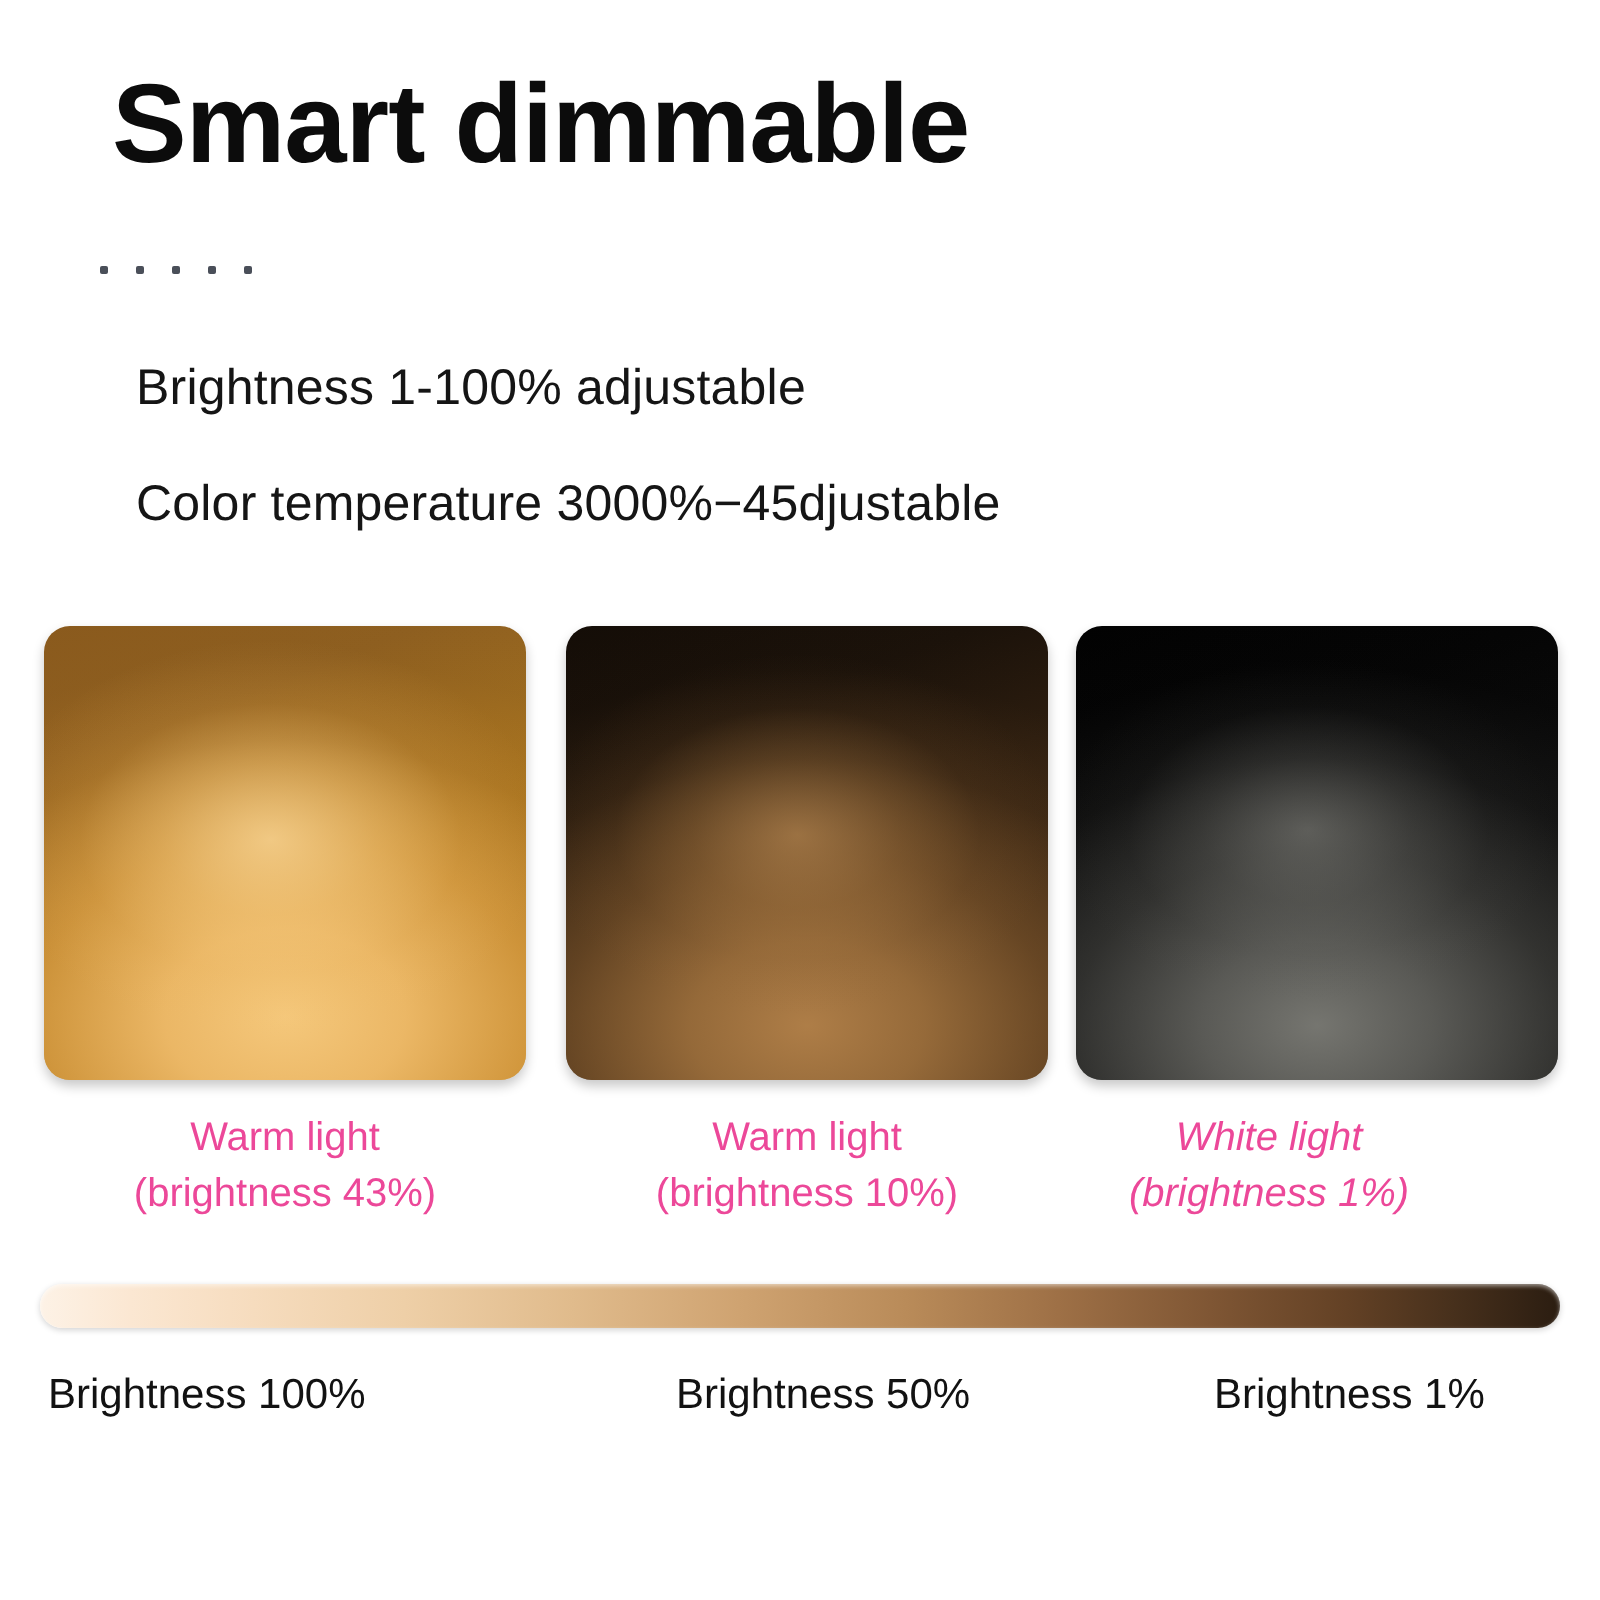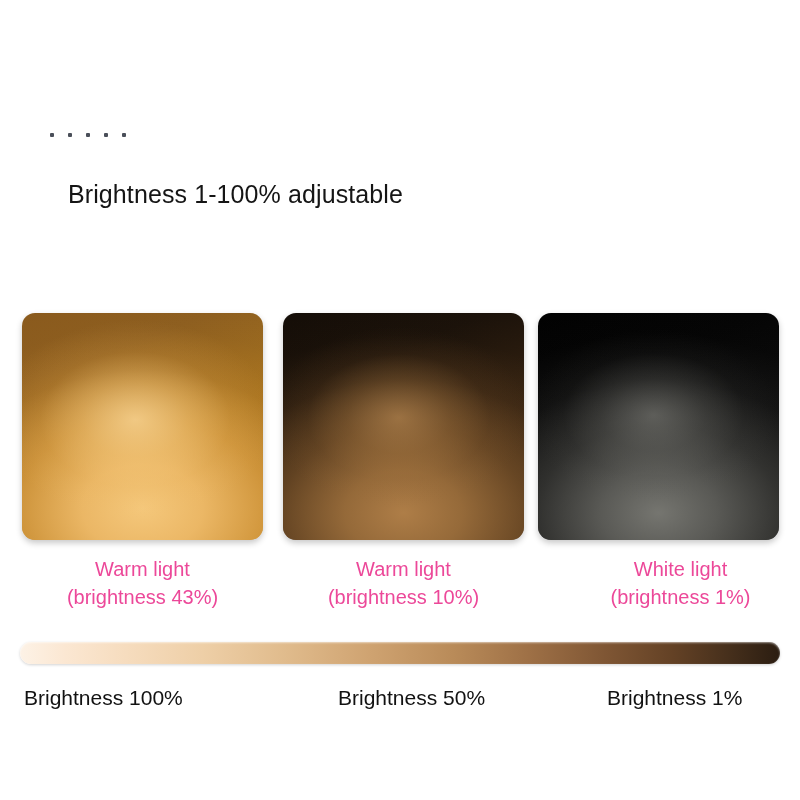--- a/index.html
+++ b/index.html
@@ -179,21 +179,21 @@
     position: absolute;
     top: 0;
     width: 241px;
     text-align: center;
     font-size: 20px;
     line-height: 1.42;
     color: #ec4899;
   }
   .caption-1 { left: 22px; }
   .caption-2 { left: 283px; }
-  .caption-3 { left: 560px; }
+  .caption-3 { left: 514px; font-style: italic; }
   .caption .line { display: block; white-space: nowrap; }
 
   
   .dimbar {
     position: absolute;
     left: 20px;
     top: 642px;
     width: 760px;
     height: 22px;
     border-radius: 11px;
@@ -232,31 +232,33 @@
   }
   .scale-label-left   { left: 24px; }
   .scale-label-mid    { left: 326px; margin-left: 12px; }
   .scale-label-right  { left: 607px; }
 </style>
 </head>
 <body>
 
 <div class="page">
 
+  <div class="headline">Smart dimmable</div>
 
   <div class="dots">
     <span class="dot"></span>
     <span class="dot"></span>
     <span class="dot"></span>
     <span class="dot"></span>
     <span class="dot"></span>
   </div>
 
   <div class="spec spec-brightness">Brightness 1-100% adjustable</div>
 
+  <div class="spec spec-cct">Color temperature 3000%−45djustable</div>
 
   <div class="panels">
 
     <div class="panel panel-1">
       <div class="base"></div>
       <div class="glow"></div>
       <div class="core"></div>
     </div>
 
     <div class="panel panel-2">

